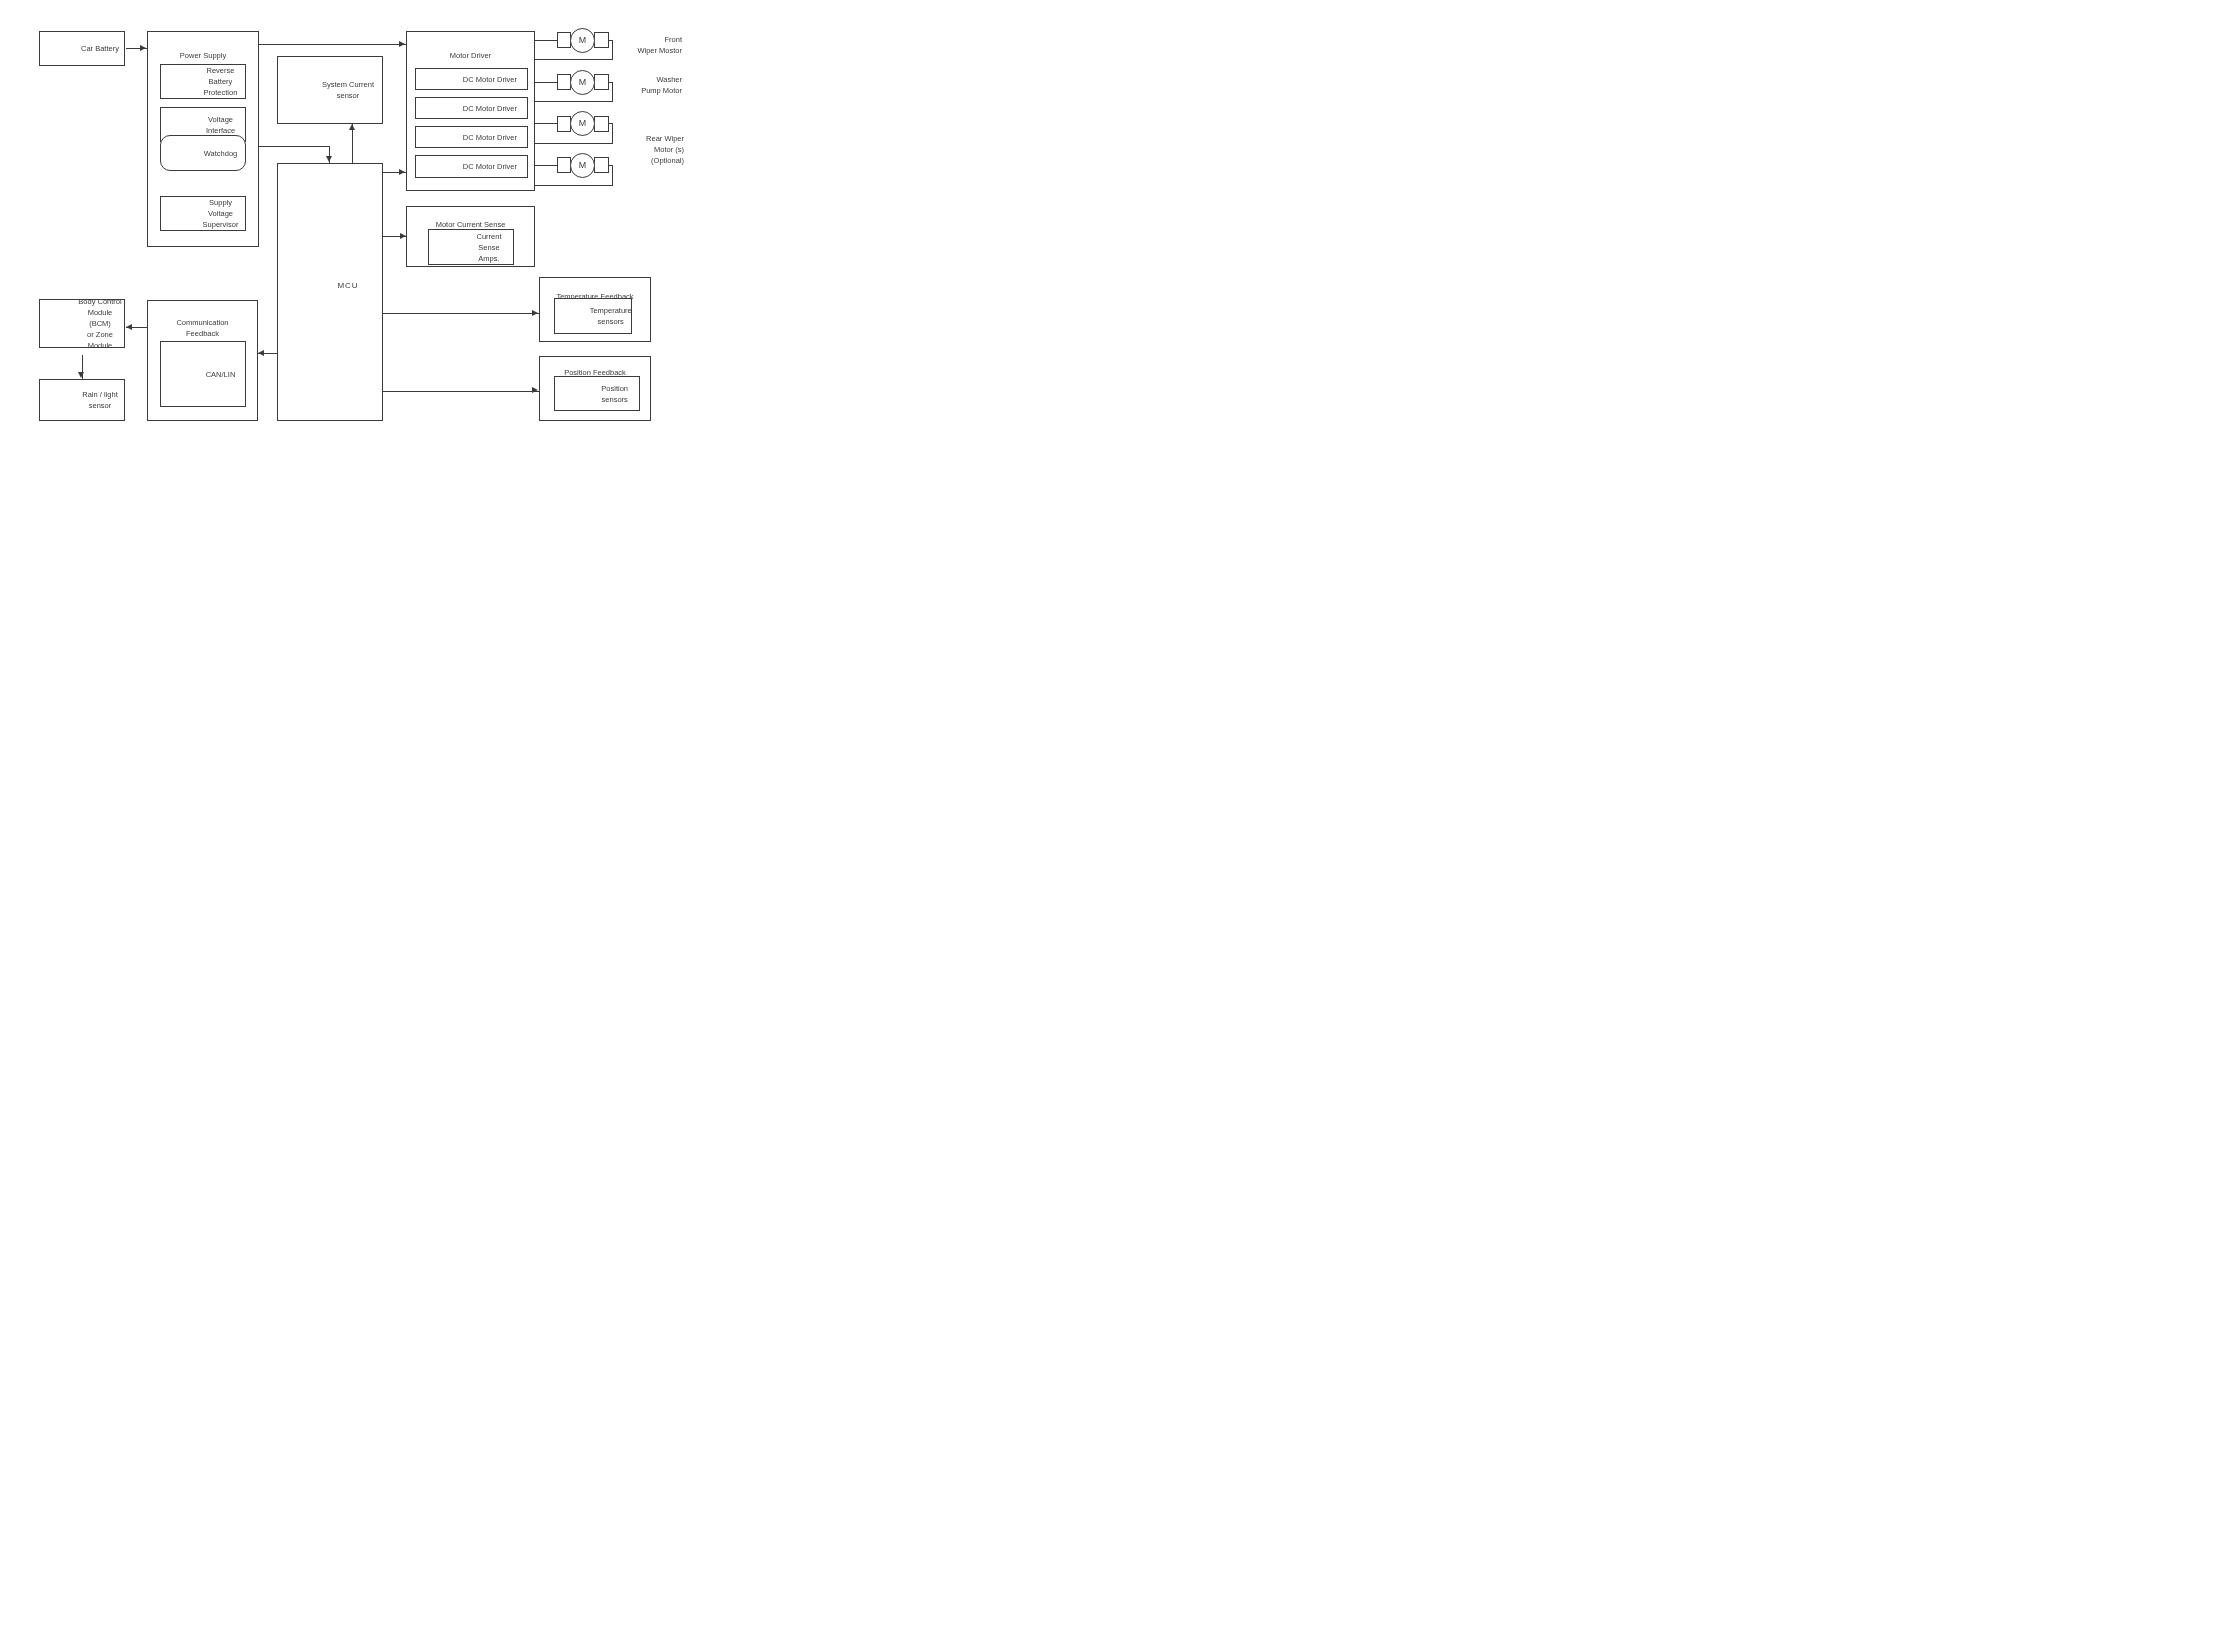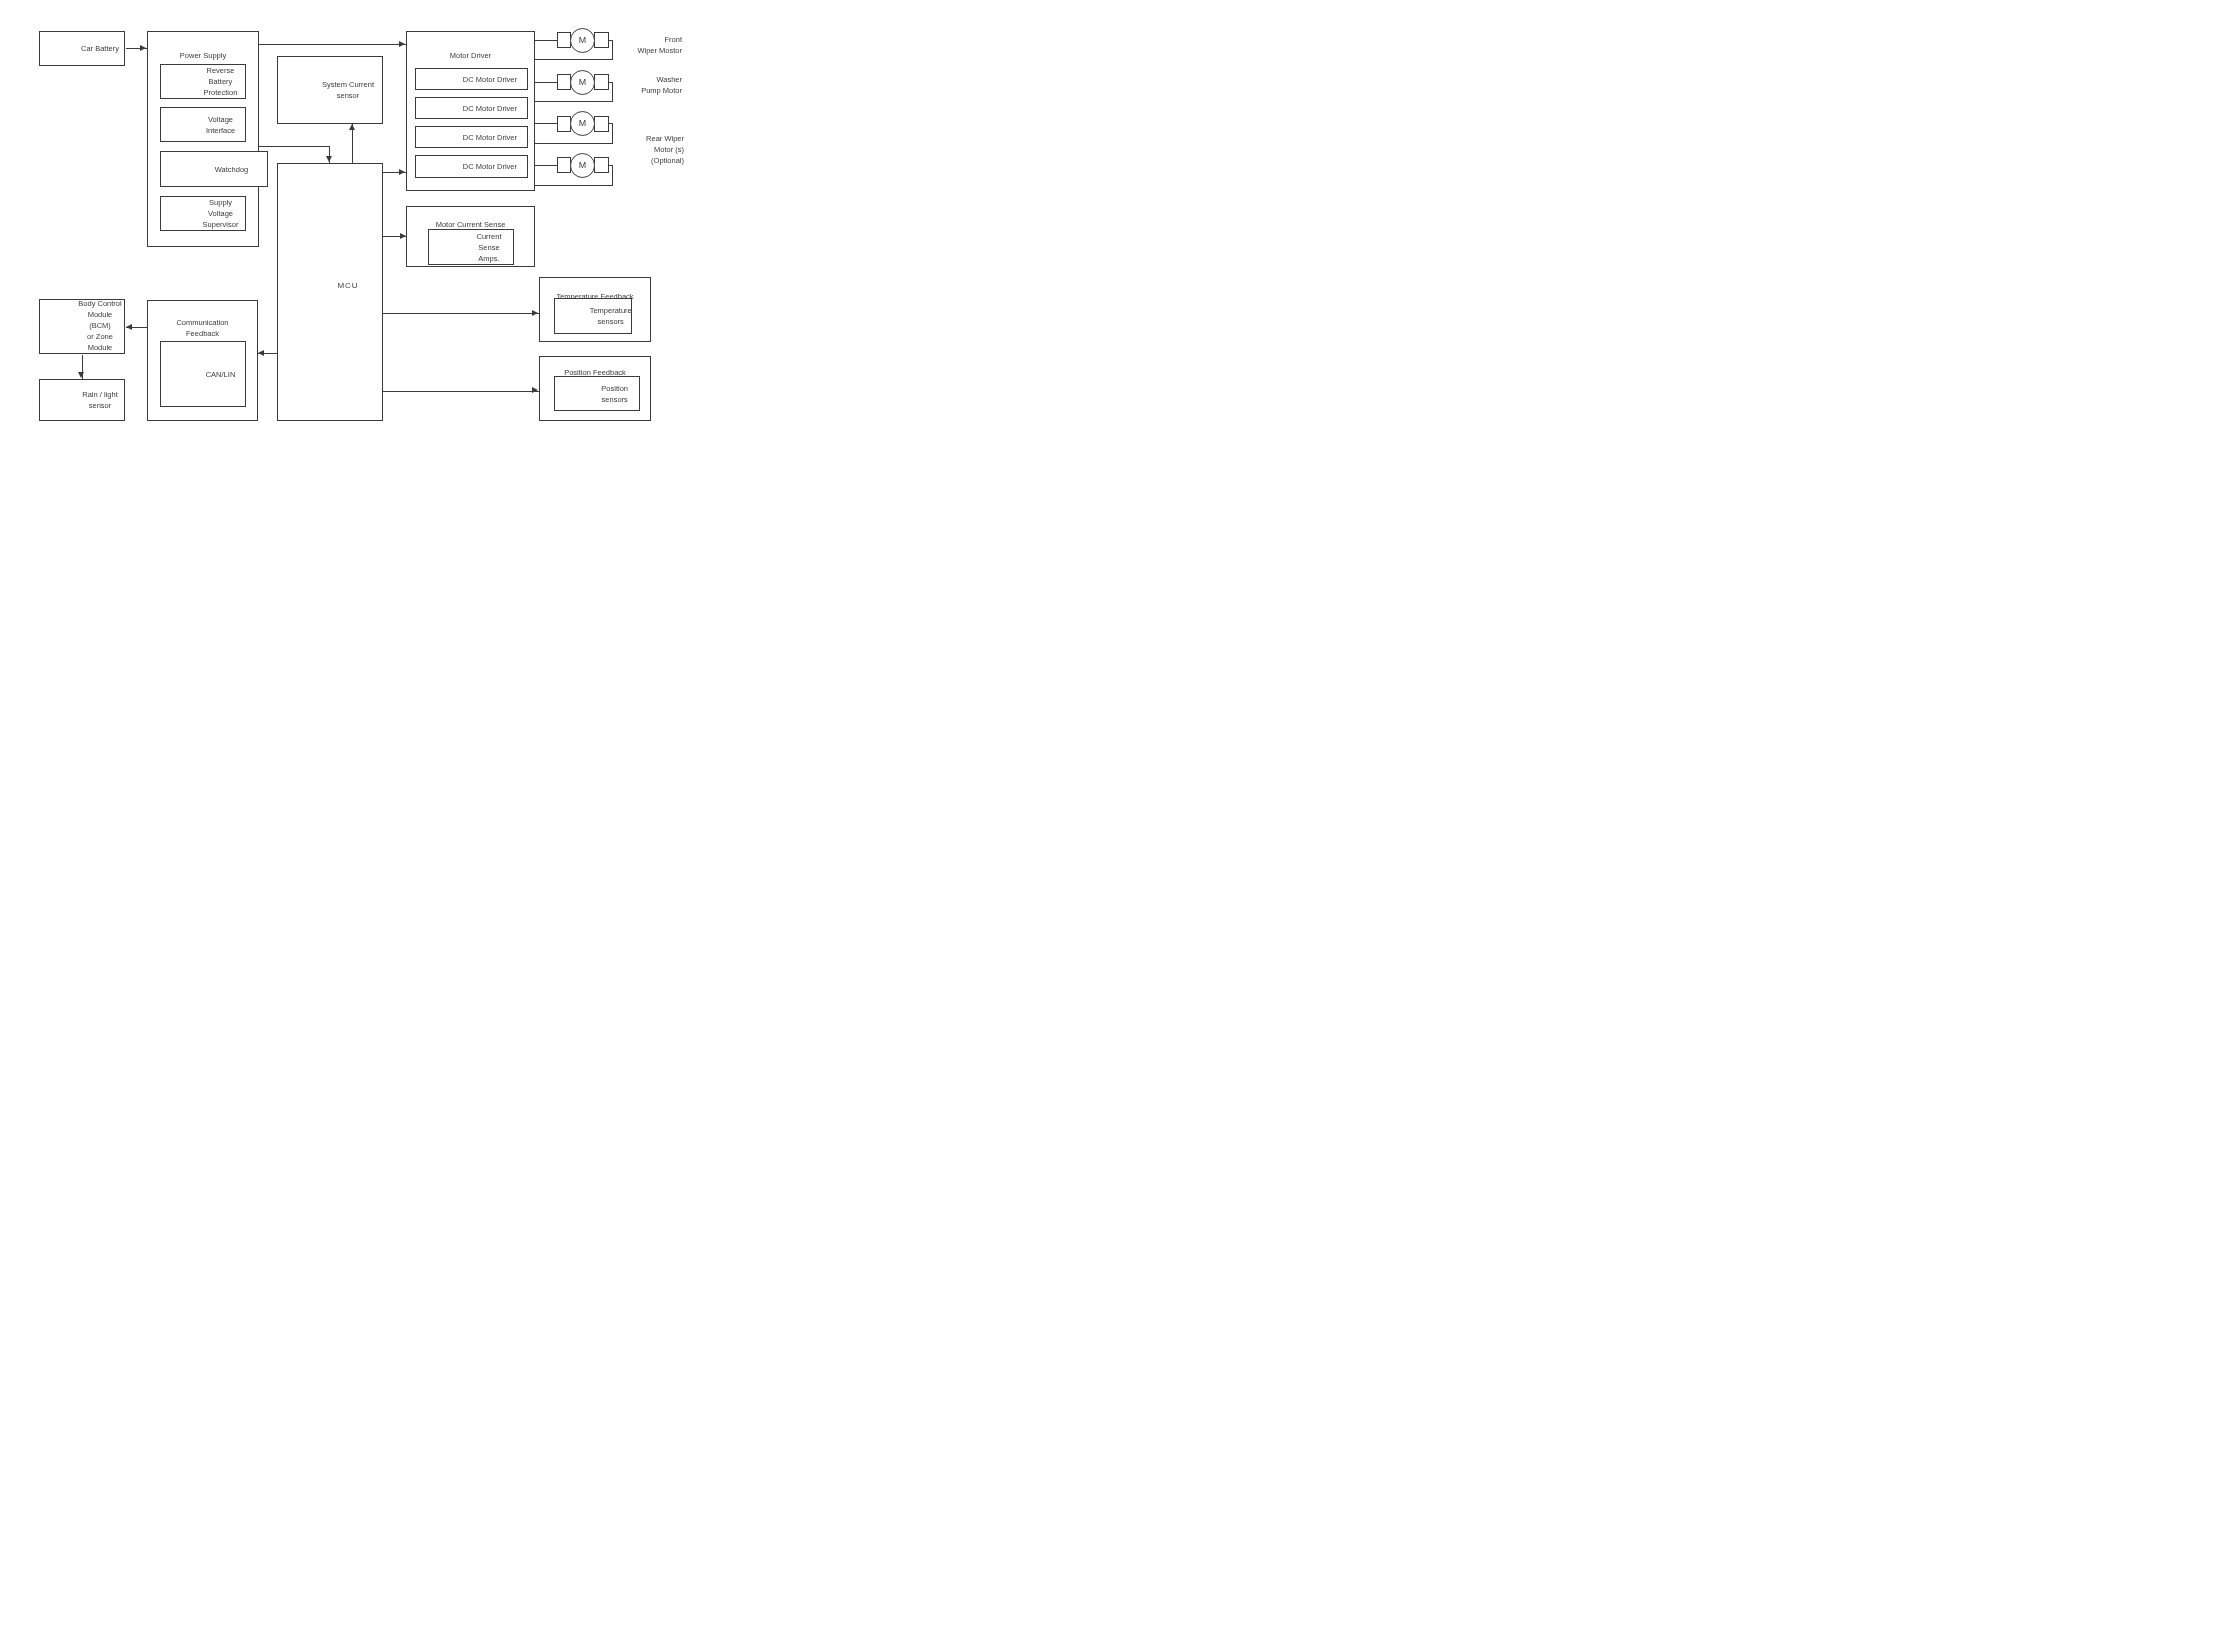--- a/index.html
+++ b/index.html
@@ -69,21 +69,21 @@
 
   <div class="box" style="left:147px; top:31px; width:112px; height:216px;">
     <div class="box-title" style="top:11.5px;">Power Supply</div>
     <div class="box center" style="left:11.5px; top:31.5px; width:86px; height:35px;">
       <span>Reverse Battery
 Protection</span>
     </div>
     <div class="box center" style="left:11.5px; top:75px; width:86px; height:35px;">
       <span>Voltage Interface</span>
     </div>
-    <div class="box center" style="left:11.5px; top:119px; width:108px; height:36px;">
+    <div class="box center" style="left:11.5px; top:103px; width:86px; height:36px;border-radius:10px;">
       <span>Watchdog</span>
     </div>
     <div class="box center" style="left:11.5px; top:164px; width:86px; height:35px;">
       <span>Supply Voltage
 Supervisor</span>
     </div>
   </div>
 
   <div class="box center" style="left:277px; top:56px; width:106px; height:68px;">
     <span>System Current
@@ -135,21 +135,21 @@
   </div>
 
   <div class="box" style="left:147px; top:300px; width:111px; height:121px;">
     <div class="box-title" style="top:9.8px;">Communication
 Feedback</div>
     <div class="box center" style="left:11.5px; top:40px; width:86px; height:66px;">
       <span>CAN/LIN</span>
     </div>
   </div>
 
-  <div class="box center" style="left:39px; top:299px; width:86px; height:55px;align-items:flex-end;">
+  <div class="box center" style="left:39px; top:299px; width:86px; height:49px;">
     <span>Body Control
 Module (BCM)
 or Zone Module</span>
   </div>
 
   <div class="box center" style="left:39px; top:379px; width:86px; height:42px;">
     <span>Rain / light sensor</span>
   </div>
 
   <div class="hline" style="left:126px; top:48px; width:21px; height:0.9px;"></div>

